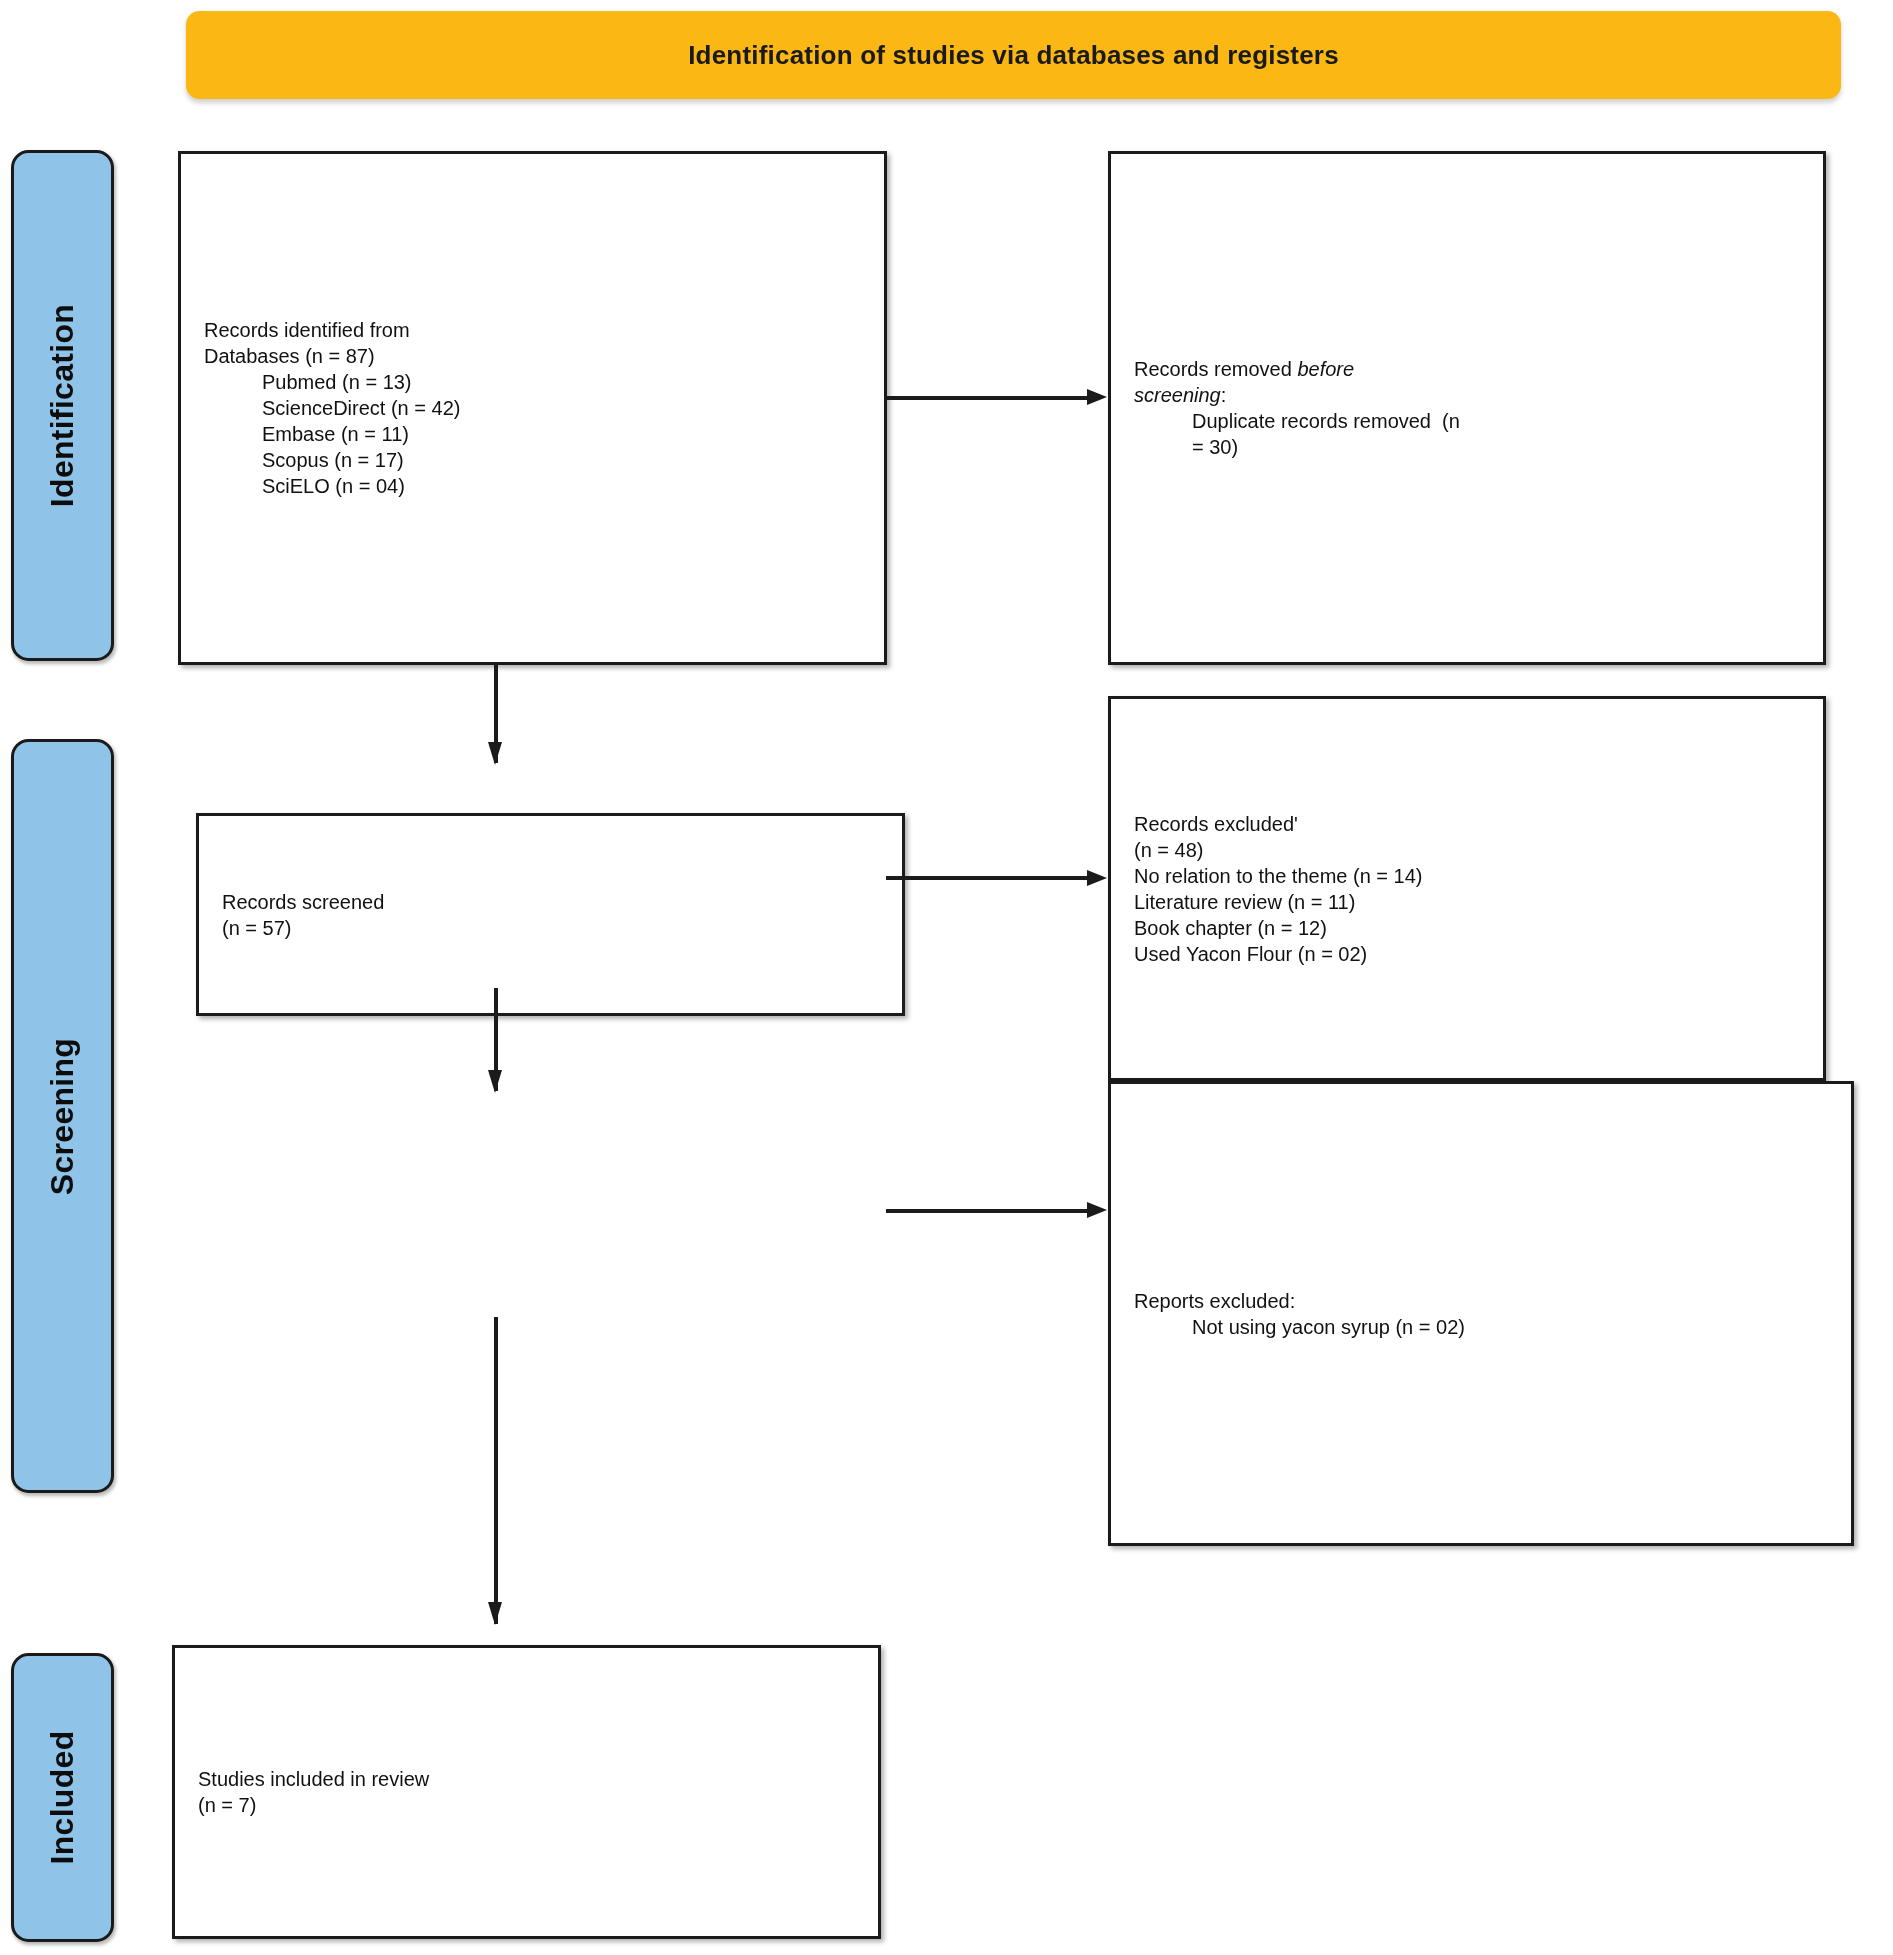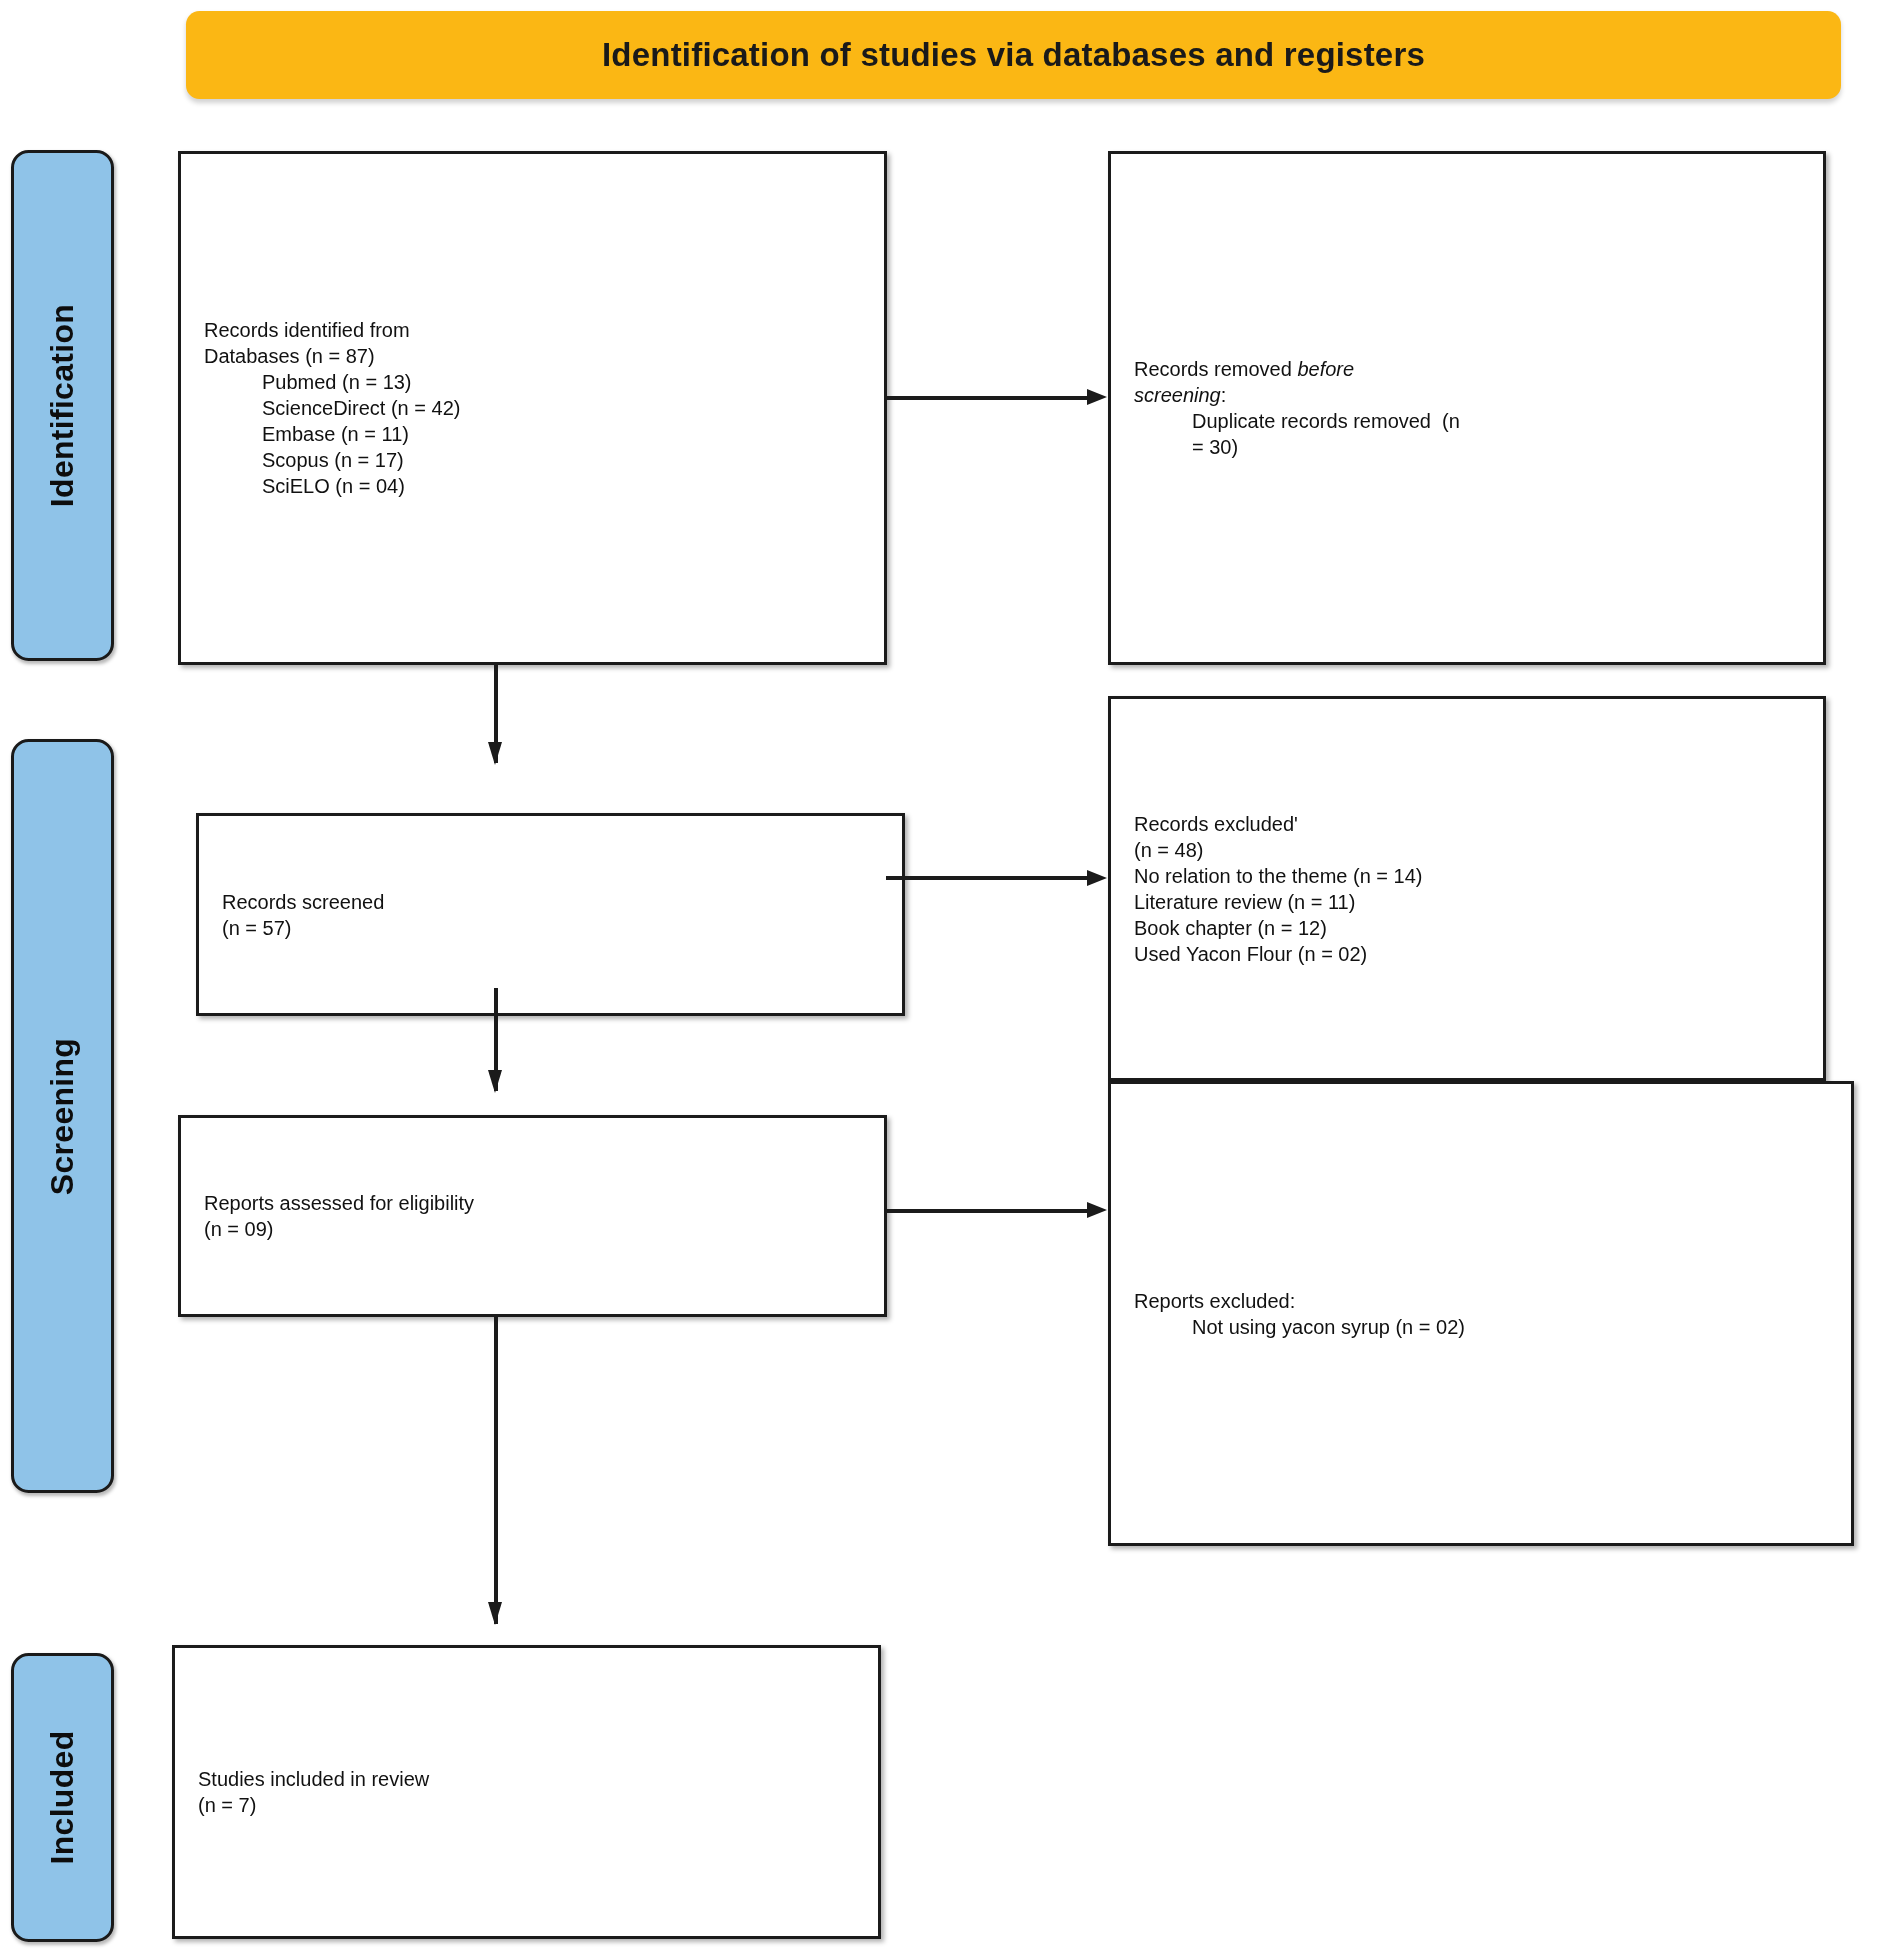--- a/index.html
+++ b/index.html
@@ -27,21 +27,21 @@
     width: 1655px;
     height: 88px;
     background: #FBB714;
     border-radius: 13.4px;
     box-shadow: 0 3.1px 5.2px rgba(0,0,0,0.18);
     display: flex;
     align-items: center;
     justify-content: center;
   }
   .banner-title {
-    font-size: 33px;
+    font-size: 26px;
     font-weight: bold;
     color: #1a1a1a;
     letter-spacing: 0.2px;
     text-align: center;
   }
 
   
   .stage-bar {
     position: absolute;
     left: 11.4px;
@@ -192,26 +192,20 @@
     <div class="lines">
       <div class="line">Records excluded'</div>
       <div class="line">(n = 48)</div>
       <div class="line">No relation to the theme (n = 14)</div>
       <div class="line">Literature review (n = 11)</div>
       <div class="line">Book chapter (n = 12)</div>
       <div class="line">Used Yacon Flour (n = 02)</div>
     </div>
   </div>
 
-  <div class="fbox" id="box-eligibility">
-    <div class="lines">
-      <div class="line">Reports assessed for eligibility</div>
-      <div class="line">(n = 09)</div>
-    </div>
-  </div>
 
   <div class="fbox" id="box-reports-excl">
     <div class="lines">
       <div class="line">Reports excluded:</div>
       <div class="line indent">Not using yacon syrup (n = 02)</div>
     </div>
   </div>
 
   <div class="fbox" id="box-included">
     <div class="lines">

